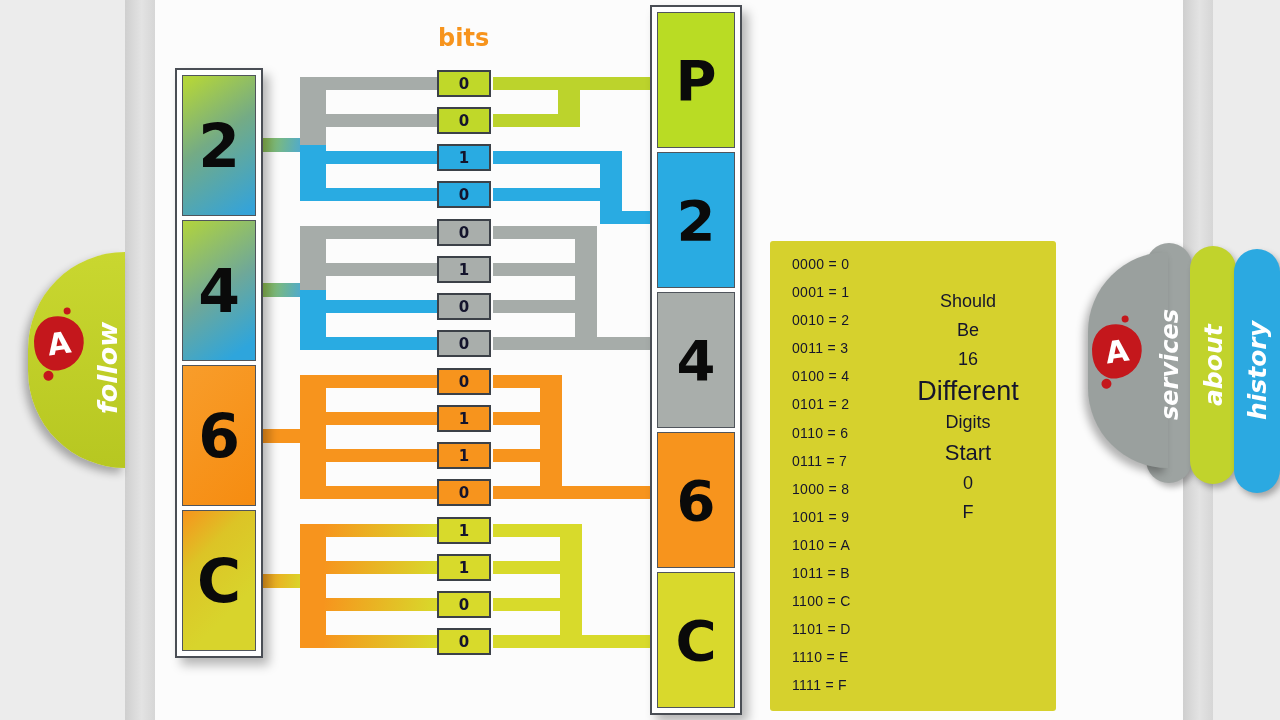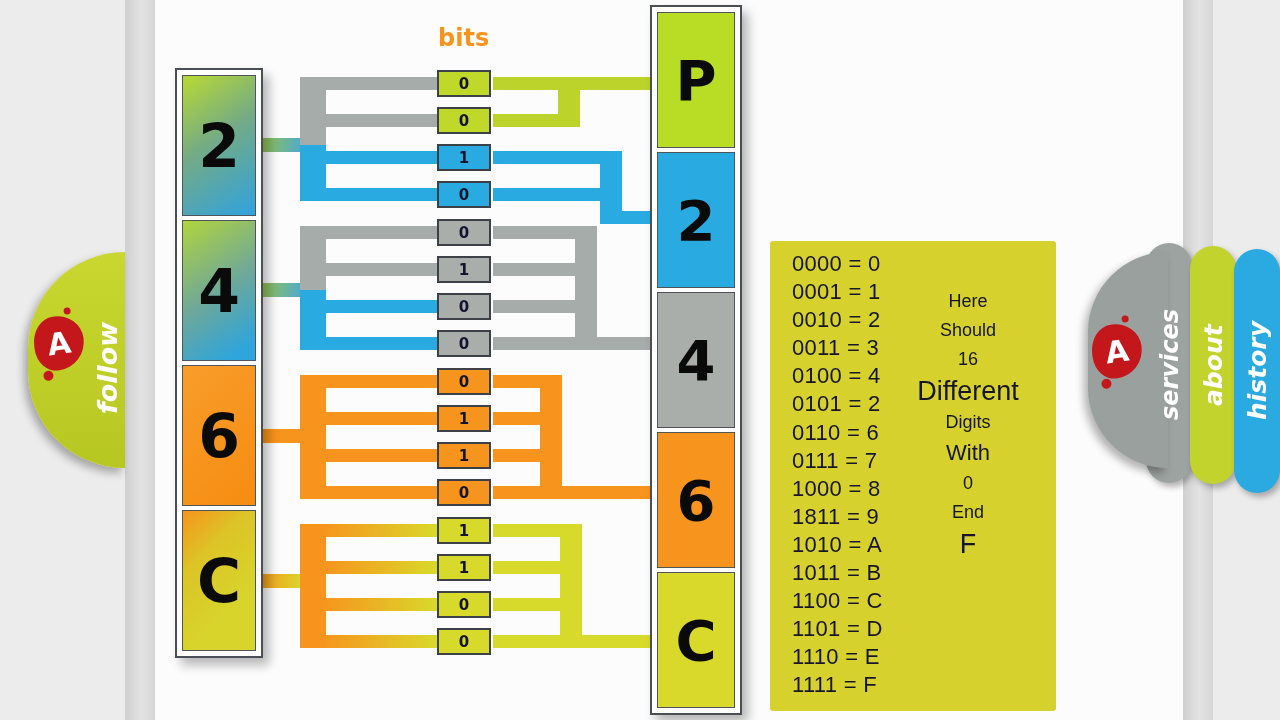--- a/index.html
+++ b/index.html
@@ -29,21 +29,21 @@
   .dc-1{background:#29abe2;}
   .dc-2{background:#a9aeab;}
   .dc-3{background:#f7941d;}
   .dc-4{background:#d9d92c;}
   .bit{position:absolute;left:437px;width:54px;height:27px;border:2px solid #3c4148;box-sizing:border-box;display:flex;align-items:center;justify-content:center;font-size:15px;font-weight:700;color:#14142c;z-index:2;}
   .c-lime{background:#c0d829}.c-blue{background:#29abe2}.c-gray{background:#a9aeab}.c-orange{background:#f7941d}.c-yellow{background:#d8da2b}
   .hex-title{position:absolute;left:167px;top:10px;font-size:44px;font-weight:700;color:#f7941d;letter-spacing:2px;z-index:2;}
   .bits-title{position:absolute;left:438px;top:24px;font-size:24px;font-weight:700;color:#f7941d;z-index:2;}
   .panel{position:absolute;left:770px;top:241px;width:286px;height:470px;background:#d6d12d;border-radius:3px;color:#15152c;font-family:"Liberation Sans",sans-serif;z-index:2;}
   .trows{position:absolute;left:22px;top:9px;}
-  .trow{font-size:22px;line-height:28.1px;letter-spacing:.3px;}
+  .trow{font-size:14px;line-height:28.1px;letter-spacing:.3px;}
   .note{position:absolute;left:118px;top:46px;width:160px;text-align:center;}
   .note-line{font-size:18px;line-height:29px;}
   .note-line:nth-child(4),.note-line:nth-child(9),.note-line:nth-child(12){font-size:27px;line-height:34px;}
   .note-line:nth-child(6){font-size:22px;line-height:32px;}
   .disc{position:absolute;width:97px;height:216px;border-radius:110px 0 0 110px;z-index:4;}
   .disc-left{left:28px;top:252px;background:linear-gradient(180deg,#c9d730,#b7c721);box-shadow:-4px 5px 8px rgba(0,0,0,.3);}
   .disc-right{left:1088px;top:252px;width:80px;background:#9aa09e;box-shadow:-4px 5px 8px rgba(0,0,0,.3);}
   .capsule{position:absolute;width:46px;border-radius:23px;box-shadow:3px 4px 6px rgba(0,0,0,.3);z-index:3;}
   .cap-services{left:1146px;top:243px;height:240px;background:#9da3a1;}
   .cap-about{left:1190px;top:246px;height:238px;background:#c1d32c;}
@@ -155,37 +155,36 @@
     <div class="trows">
       <div class="trow">0000 = 0</div>
       <div class="trow">0001 = 1</div>
       <div class="trow">0010 = 2</div>
       <div class="trow">0011 = 3</div>
       <div class="trow">0100 = 4</div>
       <div class="trow">0101 = 2</div>
       <div class="trow">0110 = 6</div>
       <div class="trow">0111 = 7</div>
       <div class="trow">1000 = 8</div>
-      <div class="trow">1811 = 9</div>
+      <div class="trow">1001 = 9</div>
       <div class="trow">1010 = A</div>
       <div class="trow">1011 = B</div>
       <div class="trow">1100 = C</div>
       <div class="trow">1101 = D</div>
       <div class="trow">1110 = E</div>
       <div class="trow">1111 = F</div>
     </div>
     <div class="note">
-      <div class="note-line">Here</div>
       <div class="note-line">Should</div>
+      <div class="note-line">Be</div>
       <div class="note-line">16</div>
       <div class="note-line">Different</div>
       <div class="note-line">Digits</div>
-      <div class="note-line">With</div>
+      <div class="note-line">Start</div>
       <div class="note-line">0</div>
-      <div class="note-line">End</div>
       <div class="note-line">F</div>
     </div>
   </div>
 
   <div class="disc disc-left"></div>
   <div class="logo" style="left:34px;top:316px">
       <span>A</span>
     </div>
   <div class="vlabel" style="left:88px;top:284px;width:38px;height:168px;font-size:27px">follow</div>
 

